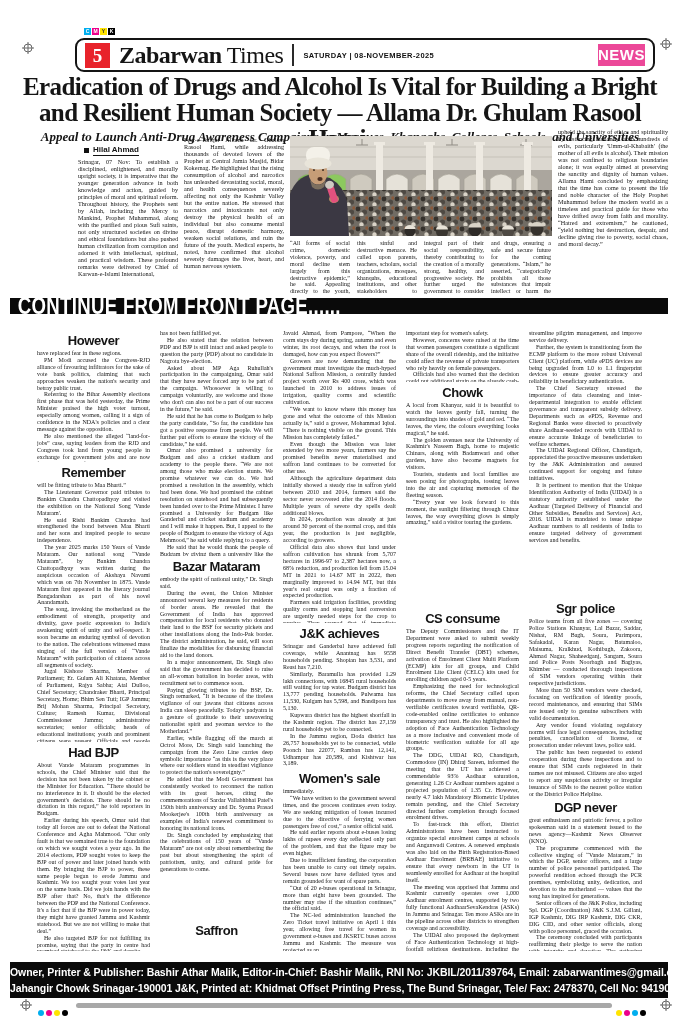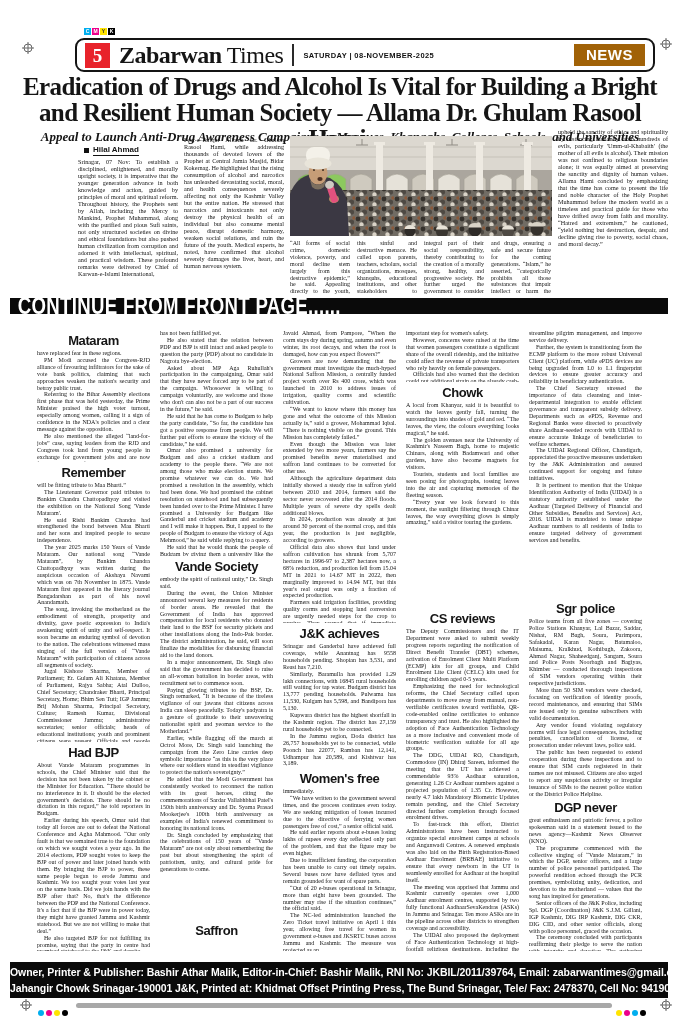--- a/index.html
+++ b/index.html
@@ -15,22 +15,22 @@
 
   
   .masthead{left:75px;top:38px;width:580px;height:34px;border:2px solid #141414;border-radius:9px;
             display:flex;align-items:center;padding:0 8px;box-sizing:border-box;gap:9px;background:#fff;}
   .pagenum{width:25px;height:25px;background:#e8232b;color:#fff;font:700 19px/25px "Liberation Serif",serif;
            text-align:center;flex:0 0 auto;}
   .nameplate{font-size:24px;letter-spacing:-0.5px;white-space:nowrap;}
   .nameplate .b{font-weight:700;}
   .vrule{width:2px;height:22px;background:#2a2a2a;}
   .dateline{font:700 7.5px "Liberation Sans",sans-serif;letter-spacing:0.4px;color:#111;}
-  .news-badge{margin-left:auto;background:#a16207;color:#fff;font:700 15px/22px "Liberation Sans",sans-serif;
-              padding:0 12px;letter-spacing:0.5px;}
+  .news-badge{margin-left:auto;background:#ec4899;color:#fff;font:700 15px/22px "Liberation Sans",sans-serif;
+              padding:0 0;letter-spacing:0.5px;}
 
   
   .headline{left:16px;top:74px;width:648px;text-align:center;font-weight:700;font-size:25px;
             line-height:26px;letter-spacing:-0.6px;}
   .subhead{left:40px;top:128px;width:600px;text-align:center;font-style:italic;font-weight:700;font-size:13px;}
   .byline{left:84px;top:121px;display:flex;align-items:center;gap:4px;}
   .byline .sq{width:5px;height:5px;background:#111;}
   .byline .nm{font:700 8px "Liberation Sans",sans-serif;border-bottom:1px solid #111;padding-bottom:1px;}
 
   .jtext{font-size:6.2px;line-height:7px;text-align:justify;overflow:hidden;}
@@ -191,21 +191,21 @@
   <div class="abs jtext" style="left:558px;top:128px;width:110px;height:166px;">
       <p>upheld the sanctity of ethics and spirituality by distancing humanity from hundreds of evils, particularly 'Umm-ul-Khabaith' (the mother of all evils is alcohol). Their mission was not confined to religious boundaries alone; it was equally aimed at preserving the sanctity and dignity of human values. Allama Hami concluded by emphasizing that the time has come to present the life and noble character of the Holy Prophet Muhammad before the modern world as a timeless and practical guide for those who have drifted away from faith and morality. “Hatred and extremism,” he cautioned, “yield nothing but destruction, despair, and decline giving rise to poverty, social chaos, and moral decay.”</p>
     </div>
 
   <div class="abs banner">
     <span>CONTINUE FROM FRONT PAGE......</span>
   </div>
 
   <div class="abs ncol" style="left:37px;">
     <div class="art" style="height:132px">
-      <h3 class="art-title">Mataram</h3>
+      <h3 class="art-title">However</h3>
       <div class="art-body">
           <p>have replaced fear in these regions.</p>
           <p>PM Modi accused the Congress-RJD alliance of favouring infiltrators for the sake of vote bank politics, claiming that such approaches weaken the nation's security and betray public trust.</p>
           <p>Referring to the Bihar Assembly elections first phase that was held yesterday, the Prime Minister praised the high voter turnout, especially among women, calling it a sign of confidence in the NDA's policies and a clear message against the opposition.</p>
           <p>He also mentioned the alleged “land-for-jobs” case, saying leaders from the RJD and Congress took land from young people in exchange for government jobs and are now facing legal action for their involvement in the scam—(KNO)</p>
         </div>
     </div>
     <div class="art" style="height:280px">
       <h3 class="art-title">Remember</h3>
       <div class="art-body">
@@ -233,21 +233,21 @@
       <div class="art-body">
           <p>has not been fulfilled yet.</p>
           <p>He also stated that the relation between PDP and BJP is still intact and asked people to question the party (PDP) about no candidate in Nagrota bye-election.</p>
           <p>Asked about MP Aga Ruhullah's participation in the campaigning, Omar said that they have never forced any to be part of the campaign. Whosoever is willing to campaign voluntarily, are welcome and those who don't can also not be a part of our success in the future,” he said.</p>
           <p>He said that he has come to Budgam to help the party candidate, “So far, the candidate has got a positive response from people. We will further put efforts to ensure the victory of the candidate,” he said.</p>
           <p>Omar also promised a university for Budgam and also a cricket stadium and academy to the people there. “We are not among those who make election stunts. We promise whatever we can do. We had promised a resolution in the assembly, which had been done. We had promised the cabinet resolution on statehood and had subsequently been handed over to the Prime Minister. I have promised a University for Budgam like Ganderbal and cricket stadium and academy and I will make it happen. But, I appeal to the people of Budgam to ensure the victory of Aga Mehmood,” he said while replying to a query.</p>
           <p>He said that he would thank the people of Budgam by giving them a university like the way he did in Ganderbal.</p>
         </div>
     </div>
     <div class="art" style="height:364px">
-      <h3 class="art-title">Vande Society</h3>
+      <h3 class="art-title">Bazar Mataram</h3>
       <div class="art-body">
           <p>embody the spirit of national unity,” Dr. Singh said.</p>
           <p>During the event, the Union Minister announced several key measures for residents of border areas. He revealed that the Government of India has approved compensation for local residents who donated their land to the BSF for security pickets and other installations along the Indo-Pak border. The district administration, he said, will soon finalize the modalities for disbursing financial aid to the land donors.</p>
           <p>In a major announcement, Dr. Singh also said that the government has decided to raise an all-woman battalion in border areas, with recruitment set to commence soon.</p>
           <p>Paying glowing tributes to the BSF, Dr. Singh remarked, “It is because of the tireless vigilance of our jawans that citizens across India can sleep peacefully. Today's padyatra is a gesture of gratitude to their unwavering nationalist spirit and yeoman service to the Motherland.”</p>
           <p>Earlier, while flagging off the march at Octroi More, Dr. Singh said launching the campaign from the Zero Line carries deep symbolic importance “as this is the very place where our soldiers stand in steadfast vigilance to protect the nation's sovereignty.”</p>
           <p>He added that the Modi Government has consistently worked to reconnect the nation with its great heroes, citing the commemorations of Sardar Vallabhbhai Patel's 150th birth anniversary and Dr. Syama Prasad Mookerjee's 100th birth anniversary as examples of India's renewed commitment to honoring its national icons.</p>
           <p>Dr. Singh concluded by emphasizing that the celebrations of 150 years of “Vande Mataram” are not only about remembering the past but about strengthening the spirit of patriotism, unity, and cultural pride for generations to come.</p>
         </div>
     </div>
@@ -275,21 +275,21 @@
       <h3 class="art-title">J&amp;K achieves</h3>
       <div class="art-body">
           <p>Srinagar and Ganderbal have achieved full coverage, while Anantnag has 9558 households pending. Shopian has 3,531, and Reasi has 7,210.</p>
           <p>Similarly, Baramulla has provided 1.29 lakh connections, with 16845 rural households still waiting for tap water. Budgam district has 13,777 pending households. Pulwama has 11,530, Kulgam has 5,598, and Bandipora has 5,130.</p>
           <p>Kupwara district has the highest shortfall in the Kashmir region. The district has 27,159 rural households yet to be connected.</p>
           <p>In the Jammu region, Doda district has 26,757 households yet to be connected, while Poonch has 22077, Ramban has 12,141, Udhampur has 20,589, and Kishtwar has 3,189.</p>
           <p>Kathua has 35,064, while Samba district has 23,864. Similarly, Jammu district has 62,950 pending households, the highest shortfall in the division, while Rajouri has 44,759—(KNO)</p>
         </div>
     </div>
     <div class="art" style="height:183px">
-      <h3 class="art-title">Women's free</h3>
+      <h3 class="art-title">Women's sale</h3>
       <div class="art-body">
           <p>immediately.</p>
           <p>“We have written to the government several times, and the process continues even today. We are seeking mitigation of losses incurred due to the directive of ferrying women passengers free of cost,” a senior official said.</p>
           <p>He said earlier reports about e-buses losing lakhs of rupees every day reflected only part of the problem, and that the figure may be even higher.</p>
           <p>Due to insufficient funding, the corporation has been unable to carry out timely repairs. Several buses now have deflated tyres and remain grounded for want of spare parts.</p>
           <p>“Out of 20 e-buses operational in Srinagar, more than eight have been grounded. The number may rise if the situation continues,” the official said.</p>
           <p>The NC-led administration launched the Zero Ticket travel initiative on April 1 this year, allowing free travel for women in government e-buses and JKSRTC buses across Jammu and Kashmir. The measure was projected as an</p>
         </div>
     </div>
   </div>
@@ -306,21 +306,21 @@
     <div class="art" style="height:226px">
       <h3 class="art-title">Chowk</h3>
       <div class="art-body">
           <p>A local from Khanyar, said it is beautiful to watch the leaves gently fall, turning the surroundings into shades of gold and red. “The leaves, the view, the colours everything looks magical,” he said.</p>
           <p>The golden avenues near the University of Kashmir's Naseem Bagh, home to majestic Chinars, along with Badamwari and other gardens, have also become magnets for visitors.</p>
           <p>Tourists, students and local families are seen posing for photographs, tossing leaves into the air and capturing memories of the fleeting season.</p>
           <p>“Every year we look forward to this moment, the sunlight filtering through Chinar leaves, the way everything glows is simply amazing,” said a visitor touring the gardens.</p>
         </div>
     </div>
     <div class="art" style="height:343px">
-      <h3 class="art-title">CS reviews</h3>
+      <h3 class="art-title">CS consume</h3>
       <div class="art-body">
           <p>The Deputy Commissioners and the IT Department were asked to submit weekly progress reports regarding the notification of Direct Benefit Transfer (DBT) schemes, activation of Enrolment Client Multi Platform (ECMP) kits for all groups, and Child Enrolment Lite Client (CELC) kits used for enrolling children aged 0-5 years.</p>
           <p>Emphasizing the need for technological reforms, the Chief Secretary called upon departments to move away from manual, non-verifiable certificates toward verifiable, QR-code-enabled online certificates to enhance transparency and trust. He also highlighted the adoption of Face Authentication Technology as a more inclusive and convenient mode of biometric verification suitable for all age groups.</p>
           <p>The DDG, UIDAI RO, Chandigarh, Commodore (IN) Dhiraj Sareen, informed the meeting that the UT has achieved a commendable 93% Aadhaar saturation, generating 1.26 Cr Aadhaar numbers against a projected population of 1.35 Cr. However, nearly 4.7 lakh Mandatory Biometric Updates remain pending, and the Chief Secretary directed further completion through focused enrolment drives.</p>
           <p>To fast-track this effort, District Administrations have been instructed to organize special enrolment camps at schools and Anganwadi Centres. A renewed emphasis was also laid on the Birth Registration-Based Aadhaar Enrolment (BRBAE) initiative to ensure that every newborn in the UT is seamlessly enrolled for Aadhaar at the hospital itself.</p>
           <p>The meeting was apprised that Jammu and Kashmir currently operates over 1,000 Aadhaar enrolment centres, supported by two fully functional AadhaarSevaKendras (ASKs) in Jammu and Srinagar. Ten more ASKs are in the pipeline across other districts to strengthen coverage and accessibility.</p>
           <p>The UIDAI also proposed the deployment of Face Authentication Technology at high-footfall religious destinations, including the Shri Amarnath Ji Shrine and the Shri Mata Vaishno Devi Shrine, to enhance security,</p>
         </div>
     </div>
   </div>

